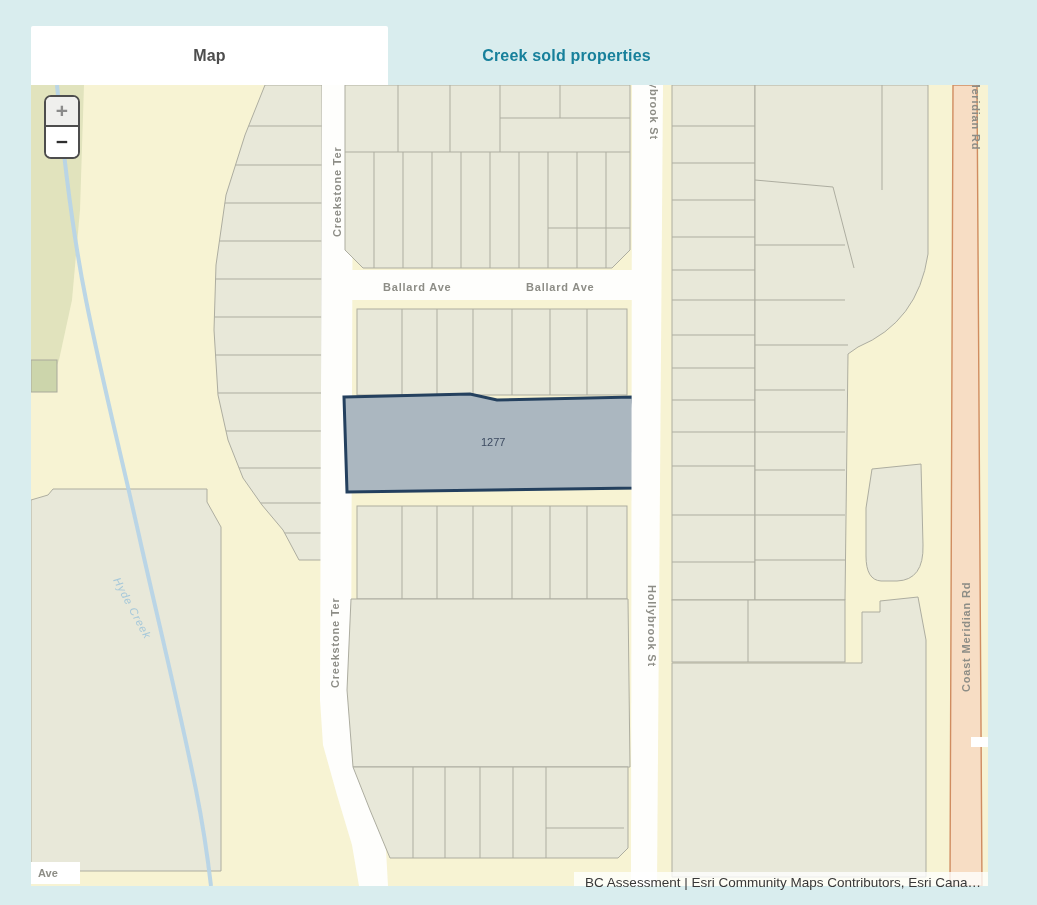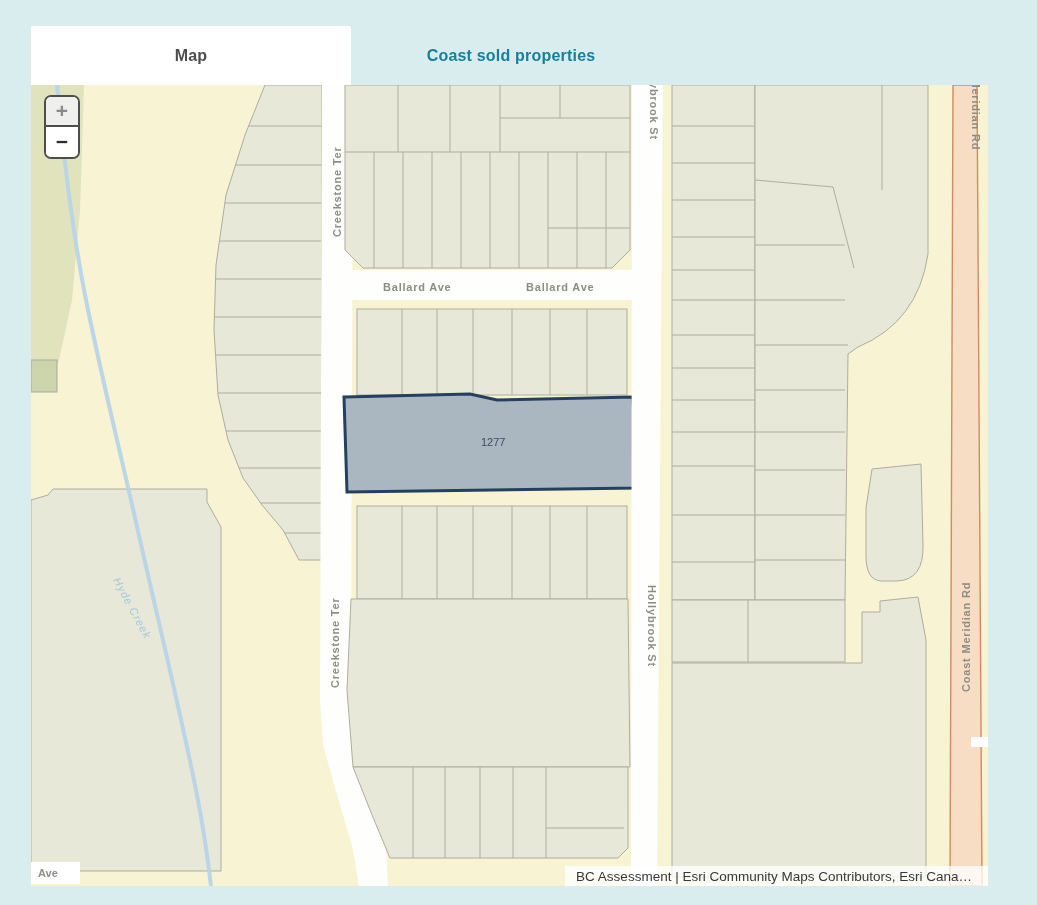--- a/index.html
+++ b/index.html
@@ -4,58 +4,58 @@
 <style>
   html,body{margin:0;padding:0;}
   body{
     width:1037px;height:905px;position:relative;overflow:hidden;
     background:#d9edee;
     font-family:"Liberation Sans", sans-serif;
   }
   
   .tabbar{position:absolute;left:31px;top:26px;width:957px;height:59px;display:flex;}
   .tab{
-    width:320px;height:59px;display:flex;align-items:center;justify-content:center;
+    width:357px;height:59px;display:flex;align-items:center;justify-content:center;
     font-size:16px;font-weight:bold;letter-spacing:.2px;cursor:pointer;
     color:#17809b;background:transparent;border:none;
   }
   .tab.active{background:#ffffff;color:#4d4d4d;border-radius:2px 2px 0 0;}
   
   .map-wrap{position:absolute;left:31px;top:85px;width:957px;height:801px;background:#f7f3d3;}
   .map-wrap svg{display:block;}
   
   .zoomctl{
     position:absolute;left:44px;top:95px;width:32px;
     border:2px solid #4d4d4d;border-radius:7px;overflow:hidden;background:#fff;
   }
   .zoombtn{
     width:32px;height:30px;display:flex;align-items:center;justify-content:center;
     font-size:21px;font-weight:bold;cursor:pointer;border:none;padding:0;background:#fff;
   }
   .zoombtn.plus{background:#efefed;color:#8a8a8a;border-bottom:2px solid #4d4d4d;}
   .zoombtn.minus{background:#ffffff;color:#2f2f2f;}
   
   .attribution{
-    position:absolute;right:49px;bottom:19px;height:20px;line-height:22px;
+    position:absolute;right:49px;bottom:19px;height:14px;line-height:22px;
     background:rgba(255,255,255,0.78);color:#383838;font-size:13.5px;
-    padding:0 16px 0 11px;white-space:nowrap;
+    padding:0 7px 0 11px;white-space:nowrap;
   }
   
   text{font-family:"Liberation Sans", sans-serif;}
   .streetlbl{font-size:11px;font-weight:bold;fill:#8d8d86;letter-spacing:.8px;}
   .waterlbl{font-size:11px;font-style:italic;fill:#a6c8da;letter-spacing:1px;}
   .parcelnum{font-size:11px;fill:#3c4a60;}
   .avelbl{font-size:11px;font-weight:bold;fill:#8d8d86;}
 </style>
 </head>
 <body>
 
 <div class="tabbar">
   <button class="tab active">Map</button>
-  <button class="tab">Coast sold properties</button>
+  <button class="tab">Creek sold properties</button>
 </div>
 
 <div class="map-wrap">
 <svg width="957" height="801" viewBox="31 85 957 801" xmlns="http://www.w3.org/2000/svg">
   <defs>
     <clipPath id="mapclip">
           <rect x="31" y="85" width="957" height="801"></rect>
         </clipPath>
     <clipPath id="clipL">
       <path d="M265 85 L322 85 L322 560 L299 560 L283 530 L262 505 L243 478 L228 440 L218 395 L214 330 L216 265 L226 195 L245 135 Z"></path>

